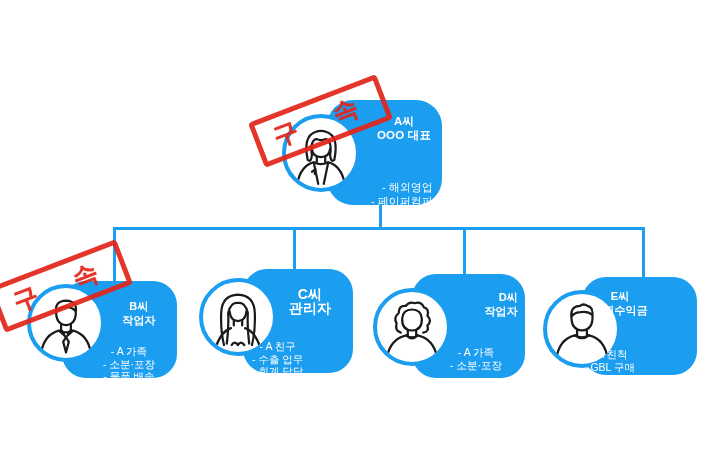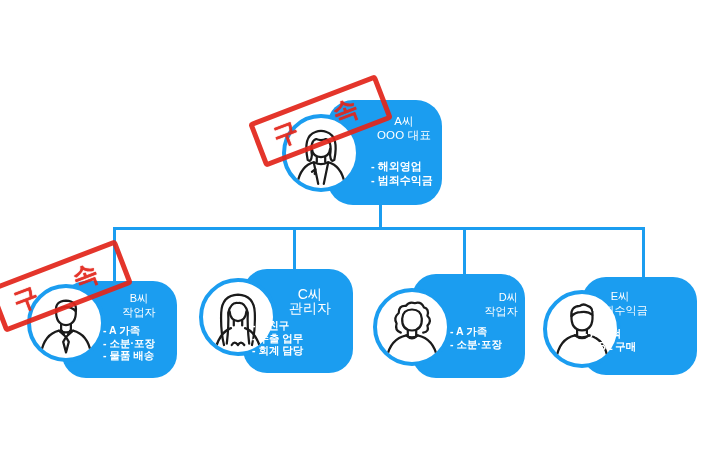--- a/index.html
+++ b/index.html
@@ -10,26 +10,26 @@
   .card{
     position:absolute;background:#1B9DF0;border-radius:26px;
   }
   .conn{position:absolute;background:#1B9DF0;}
   .avatar{
     position:absolute;background:#ffffff;border:4px solid #1B9DF0;border-radius:50%;
     box-sizing:border-box;display:flex;align-items:center;justify-content:center;overflow:hidden;
   }
   .avatar svg{width:100%;height:100%;}
   .nameblock{
-    position:absolute;color:#ffffff;font-weight:normal;text-align:center;
+    position:absolute;color:#ffffff;font-weight:bold;text-align:center;
     font-size:11.5px;line-height:14px;letter-spacing:0.2px;
   }
   .bullets{
-    position:absolute;color:#ffffff;font-weight:bold;text-align:left;
-    font-size:10.5px;line-height:12.5px;white-space:nowrap;
+    position:absolute;color:#ffffff;font-weight:normal;text-align:center;
+    font-size:10.5px;line-height:12.5px;white-space:nowrap;margin-top:21px;
   }
   .bullets div{margin:0;}
   .stamp{
     position:absolute;border:5px solid #E2261B;color:#E2261B;border-radius:4px;
     font-weight:bold;font-size:25px;line-height:30px;padding:3px 8px 5px 10px;
     letter-spacing:16px;text-indent:4px;transform:rotate(-21deg);opacity:0.93;
     white-space:nowrap;text-shadow:0 0 1px #E2261B;
   }
 </style>
 </head>
@@ -52,36 +52,36 @@
     <path d="M40,65 L46,94 M60,65 L54,94"></path>
     <path d="M42,73 l-5,4 M42,73 l-1,7"></path>
   </svg>
 </div>
 <div class="nameblock" style="left:368px;top:114px;width:72px;">
   <div>A씨</div>
   <div>OOO 대표</div>
 </div>
 <div class="bullets" style="left:371px;top:160px;font-size:11px;line-height:13.5px;">
   <div>- 해외영업</div>
-  <div>- 범죄수익금</div>
+  <div>- 페이퍼컴퍼니</div>
 </div>
 
 <div class="card" style="left:62px;top:281px;width:115px;height:97px;border-radius:24px;"></div>
 <div class="avatar" style="left:27px;top:284px;width:78px;height:78px;">
   <svg viewBox="0 0 100 100" fill="none" stroke="#1b1b1b" stroke-width="3.2" stroke-linecap="round" stroke-linejoin="round">
     <path d="M36,33 Q34,19 50,18 Q66,19 64,33 Q58,27 50,27 Q42,27 36,33 Z"></path>
     <path d="M36,32 Q35,52 50,53 Q65,52 64,32"></path>
     <path d="M43,52 L43,60 M57,52 L57,60"></path>
     <path d="M14,94 Q19,66 40,61 Q50,66 60,61 Q81,66 86,94"></path>
     <path d="M40,61 L50,70 L60,61"></path>
     <path d="M44,61 L47,66 M56,61 L53,66"></path>
     <path d="M50,70 L46,77 L50,92 L54,77 Z"></path>
   </svg>
 </div>
-<div class="nameblock" style="left:100px;top:292px;width:78px;font-size:11px;line-height:13.5px;">
+<div class="nameblock" style="left:100px;top:300px;width:78px;font-size:11px;line-height:13.5px;">
   <div>B씨</div>
   <div>작업자</div>
 </div>
 <div class="bullets" style="left:103px;top:324px;">
   <div>- A 가족</div>
   <div>- 소분·포장</div>
   <div>- 물품 배송</div>
 </div>
 
 <div class="card" style="left:243px;top:269px;width:110px;height:104px;border-radius:24px;"></div>

